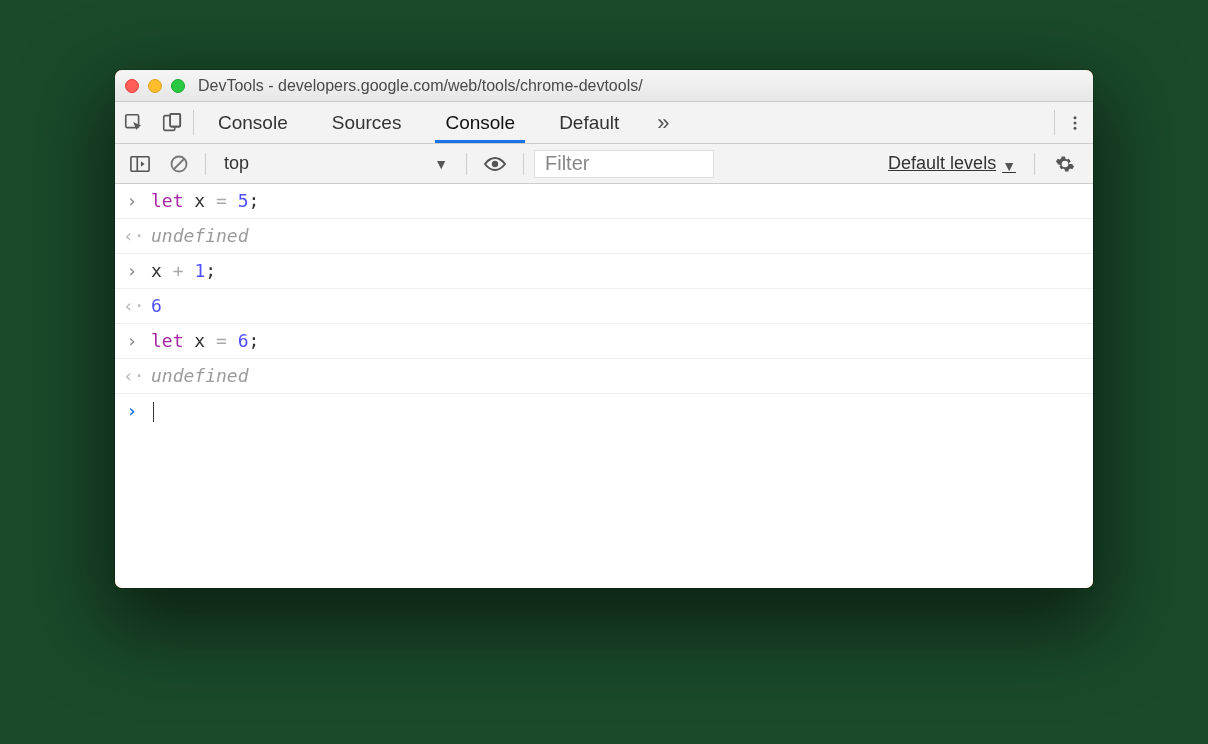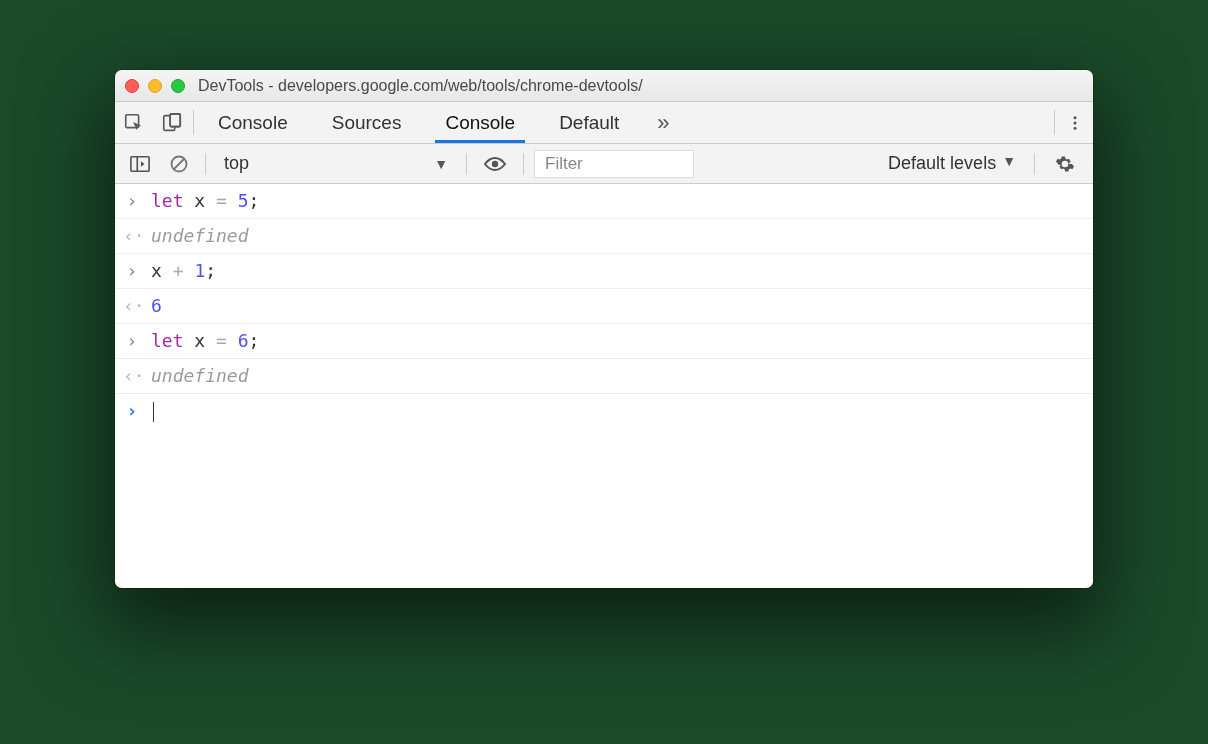--- a/index.html
+++ b/index.html
@@ -80,25 +80,25 @@
   .vsep { width:1px; height:22px; background:#ccc; margin:0 4px;}
   .context-select{
     display:flex; align-items:center; gap:6px;
     background:#fff0; border:none;
     color:#333; font-size:18px; padding:4px 8px;
     min-width:240px; justify-content:space-between;
   }
   .context-select .arrow{ color:#555; font-size:14px;}
   .filter {
     background:#fff; border:1px solid #ddd; height:28px;
-    padding:2px 10px; font-size:17px; color:#333;
-    width:160px;
+    padding:2px 10px; font-size:20px; color:#333;
+    width:180px;
   }
   .filter::placeholder{ color:#888;}
-  .levels { display:flex; align-items:flex-start; gap:6px; color:#333; font-size:18px; padding:0 8px;}
+  .levels { display:flex; align-items:flex-end; gap:6px; color:#333; font-size:18px; padding:0 8px;text-decoration:underline;}
   .levels .arrow{ color:#555; font-size:14px;}
   .gear { padding:0 10px; color:#555;}
   
   .console {
     flex:1; background:#fff;
     font-family: Menlo, Consolas, monospace;
     font-size:18px;
     overflow:auto;
   }
   .row {

